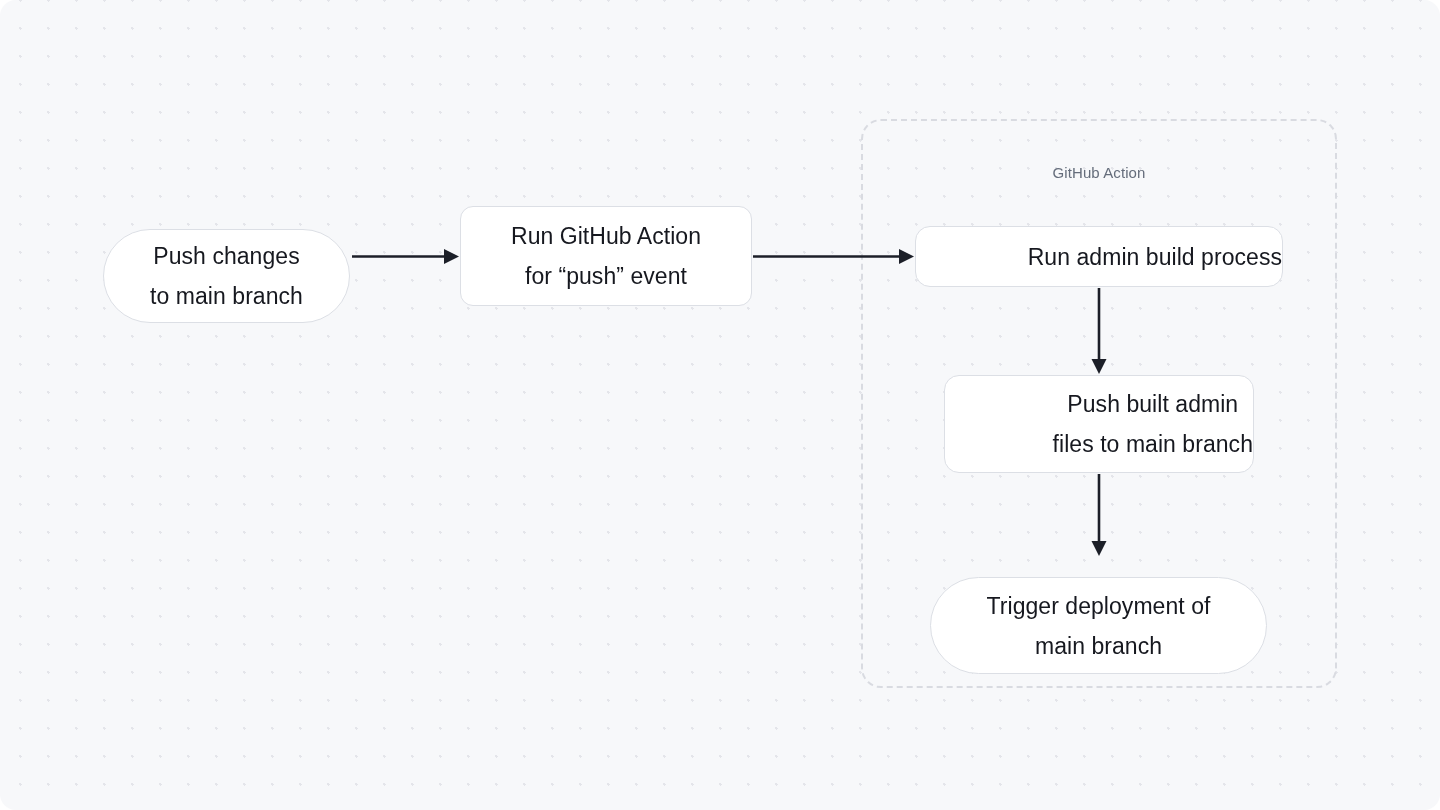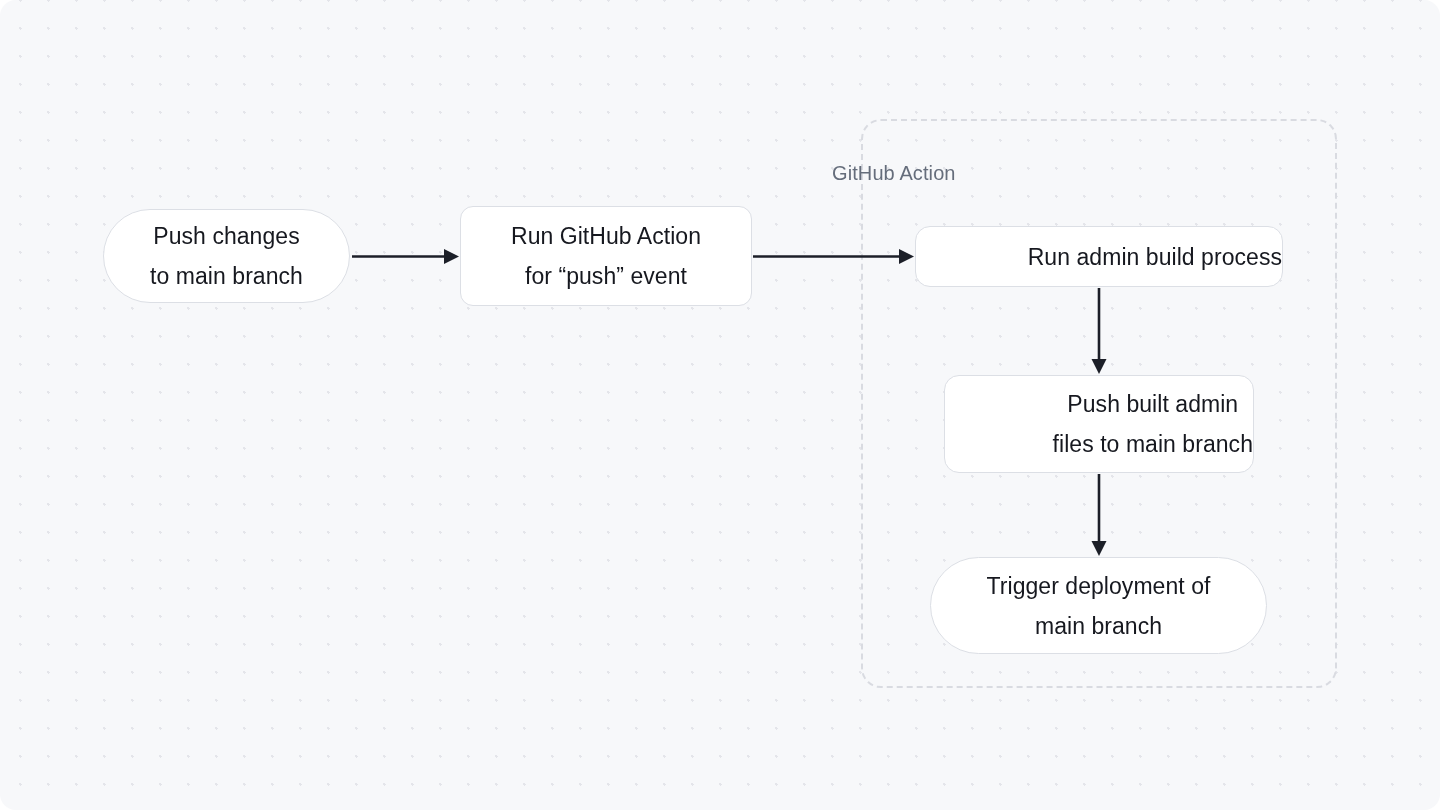--- a/index.html
+++ b/index.html
@@ -28,25 +28,25 @@
     top: 119px;
     width: 476px;
     height: 569px;
     box-sizing: border-box;
     border: 2px dashed #d9dbe1;
     border-radius: 20px;
     background: transparent;
   }
   .group-title {
     position: absolute;
-    left: 832px;
+    left: 861px;
     top: 158px;
     width: 476px;
-    text-align: left;
-    font-size: 20px;
+    text-align: center;
+    font-size: 15px;
     line-height: 30px;
     color: #656d7b;
     letter-spacing: 0.1px;
     white-space: nowrap;
   }
 
   
   .node {
     position: absolute;
     box-sizing: border-box;
@@ -58,21 +58,21 @@
     text-align: center;
     display: flex;
     align-items: center;
     justify-content: center;
     letter-spacing: 0.05px;
   }
   .node .node-text {
     display: block;
     white-space: pre-line;
   }
-  .node.pill  { border-radius: 999px; }
+  .node.pill  { border-radius: 999px; margin-top: 20px; }
   .node.rect  { border-radius: 13px; }
   .node.rect-lg { border-radius: 15px; justify-content: flex-end; }
 
   #node-push-changes {
     left: 103px;  top: 209px;  width: 247px;  height: 94px;
   }
   #node-run-action {
     left: 460px;  top: 206px;  width: 292px;  height: 100px;
   }
   #node-run-build {

